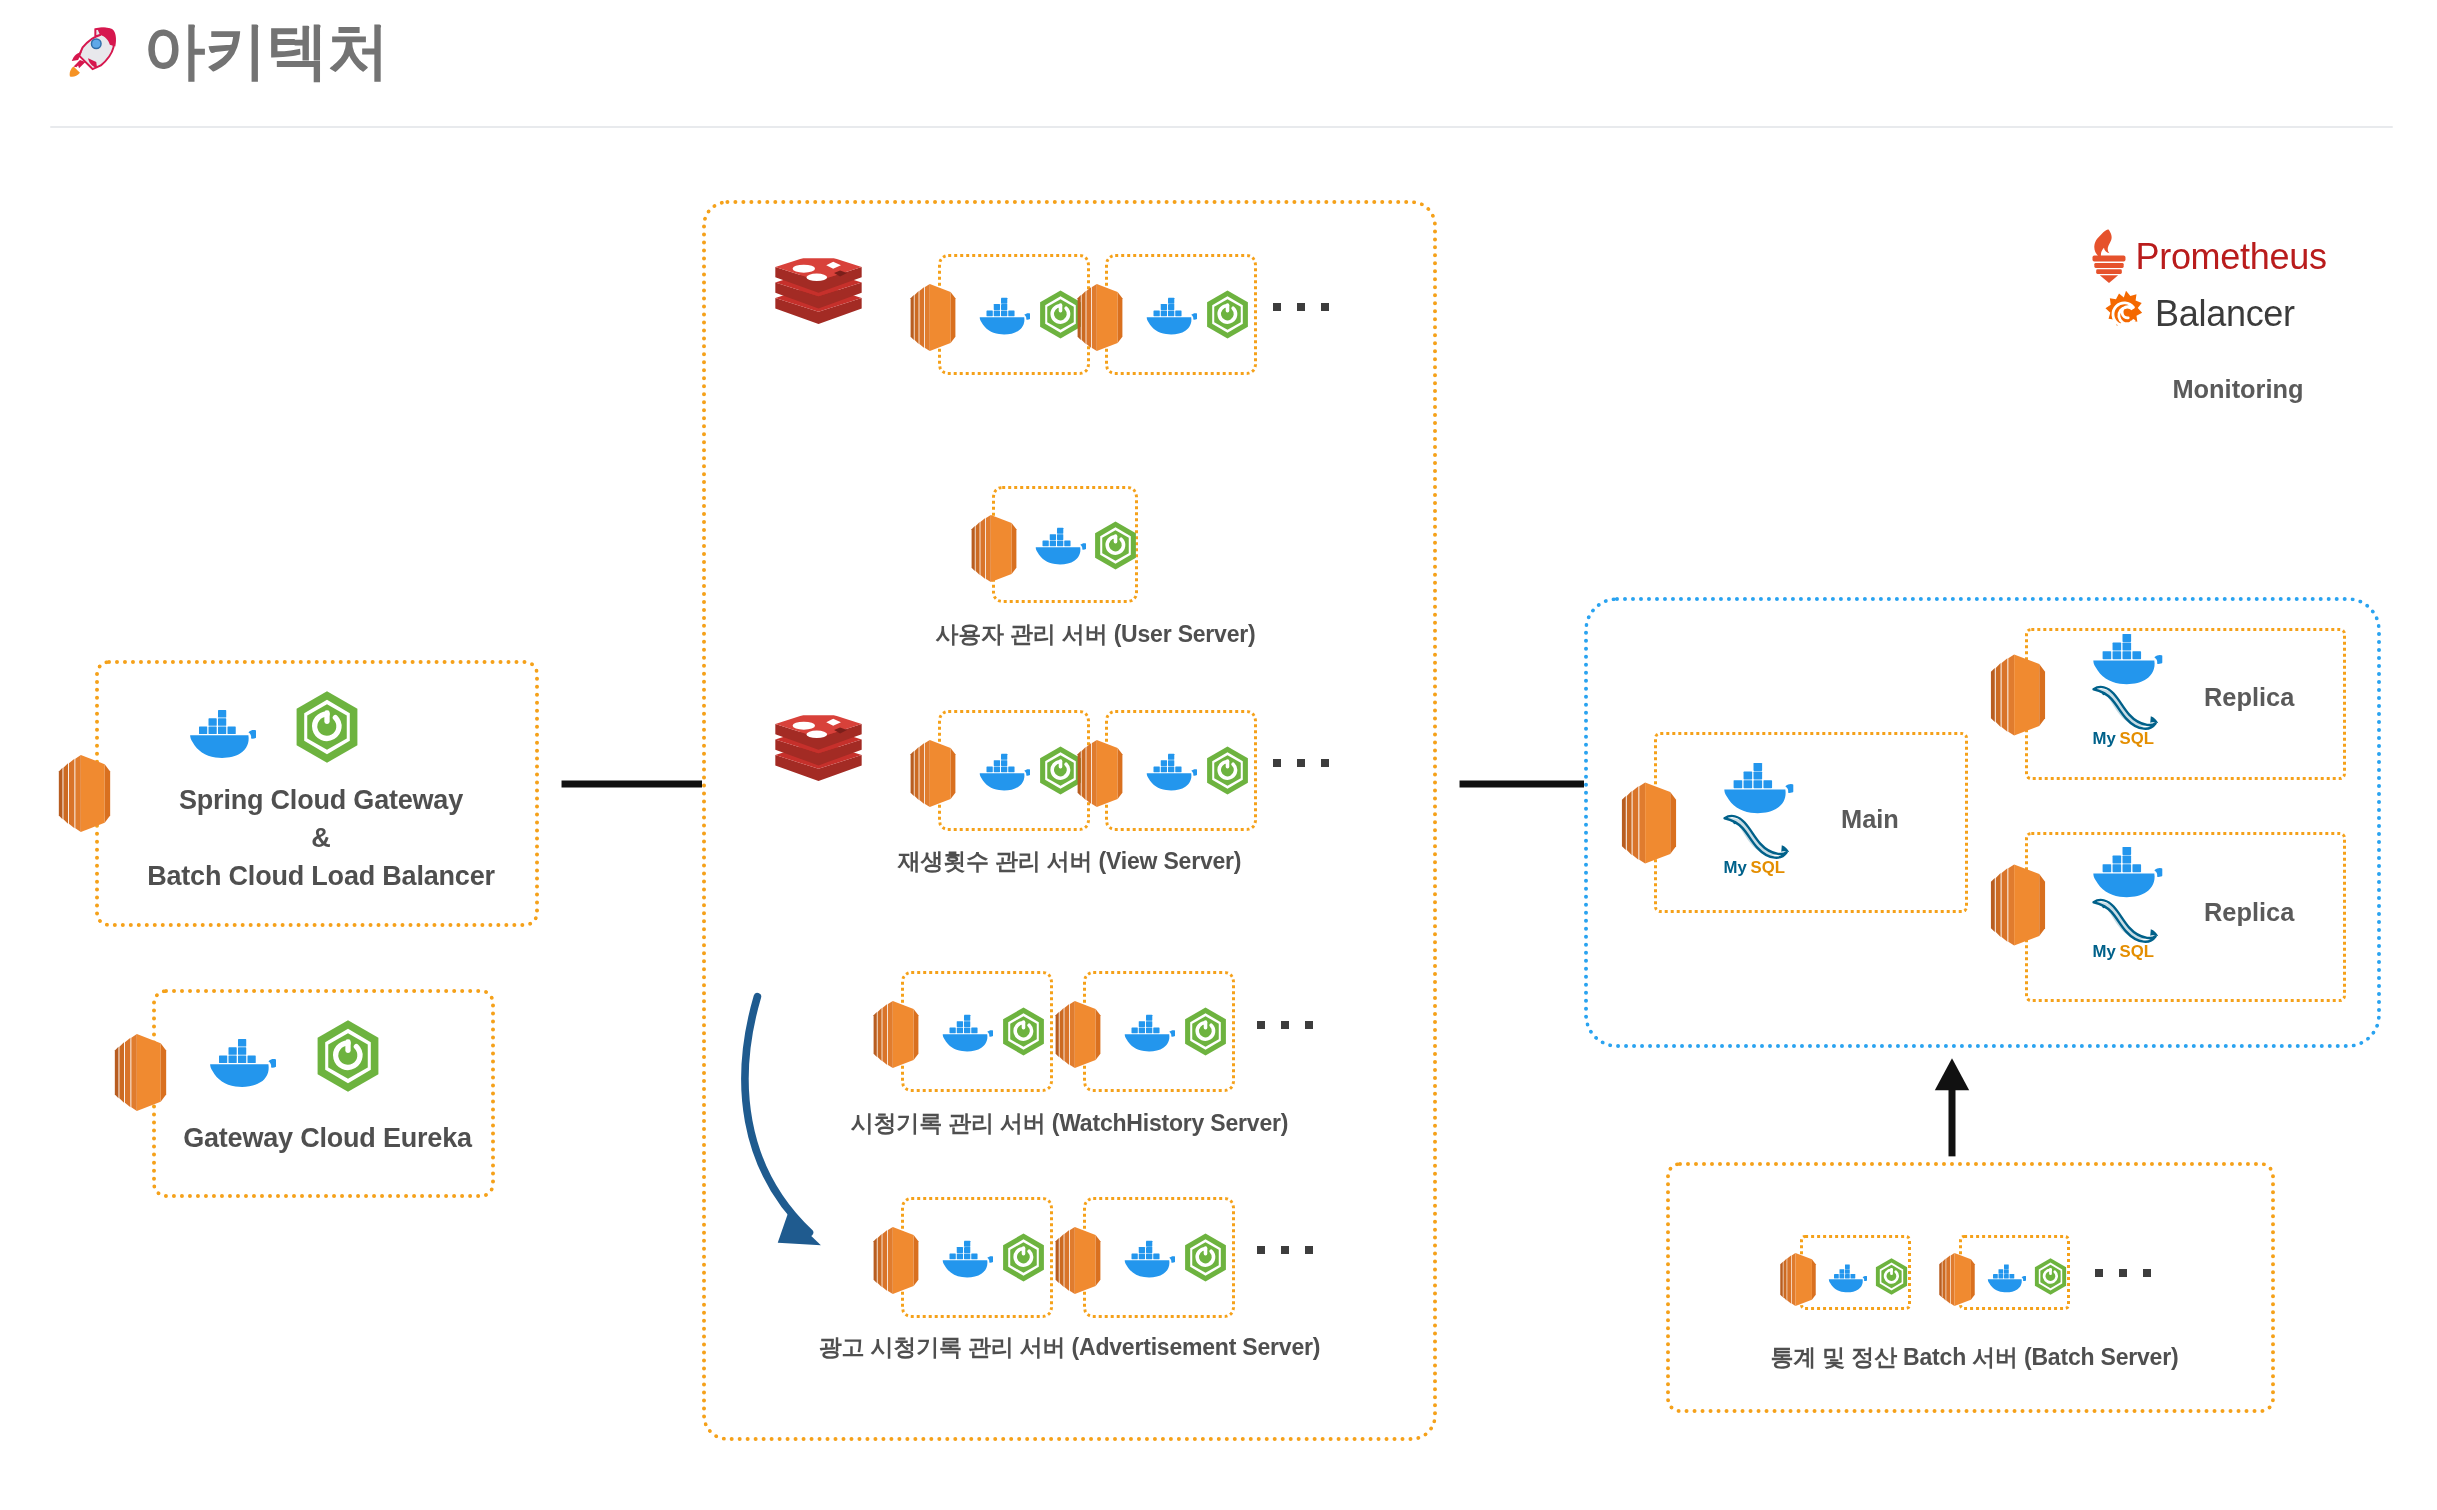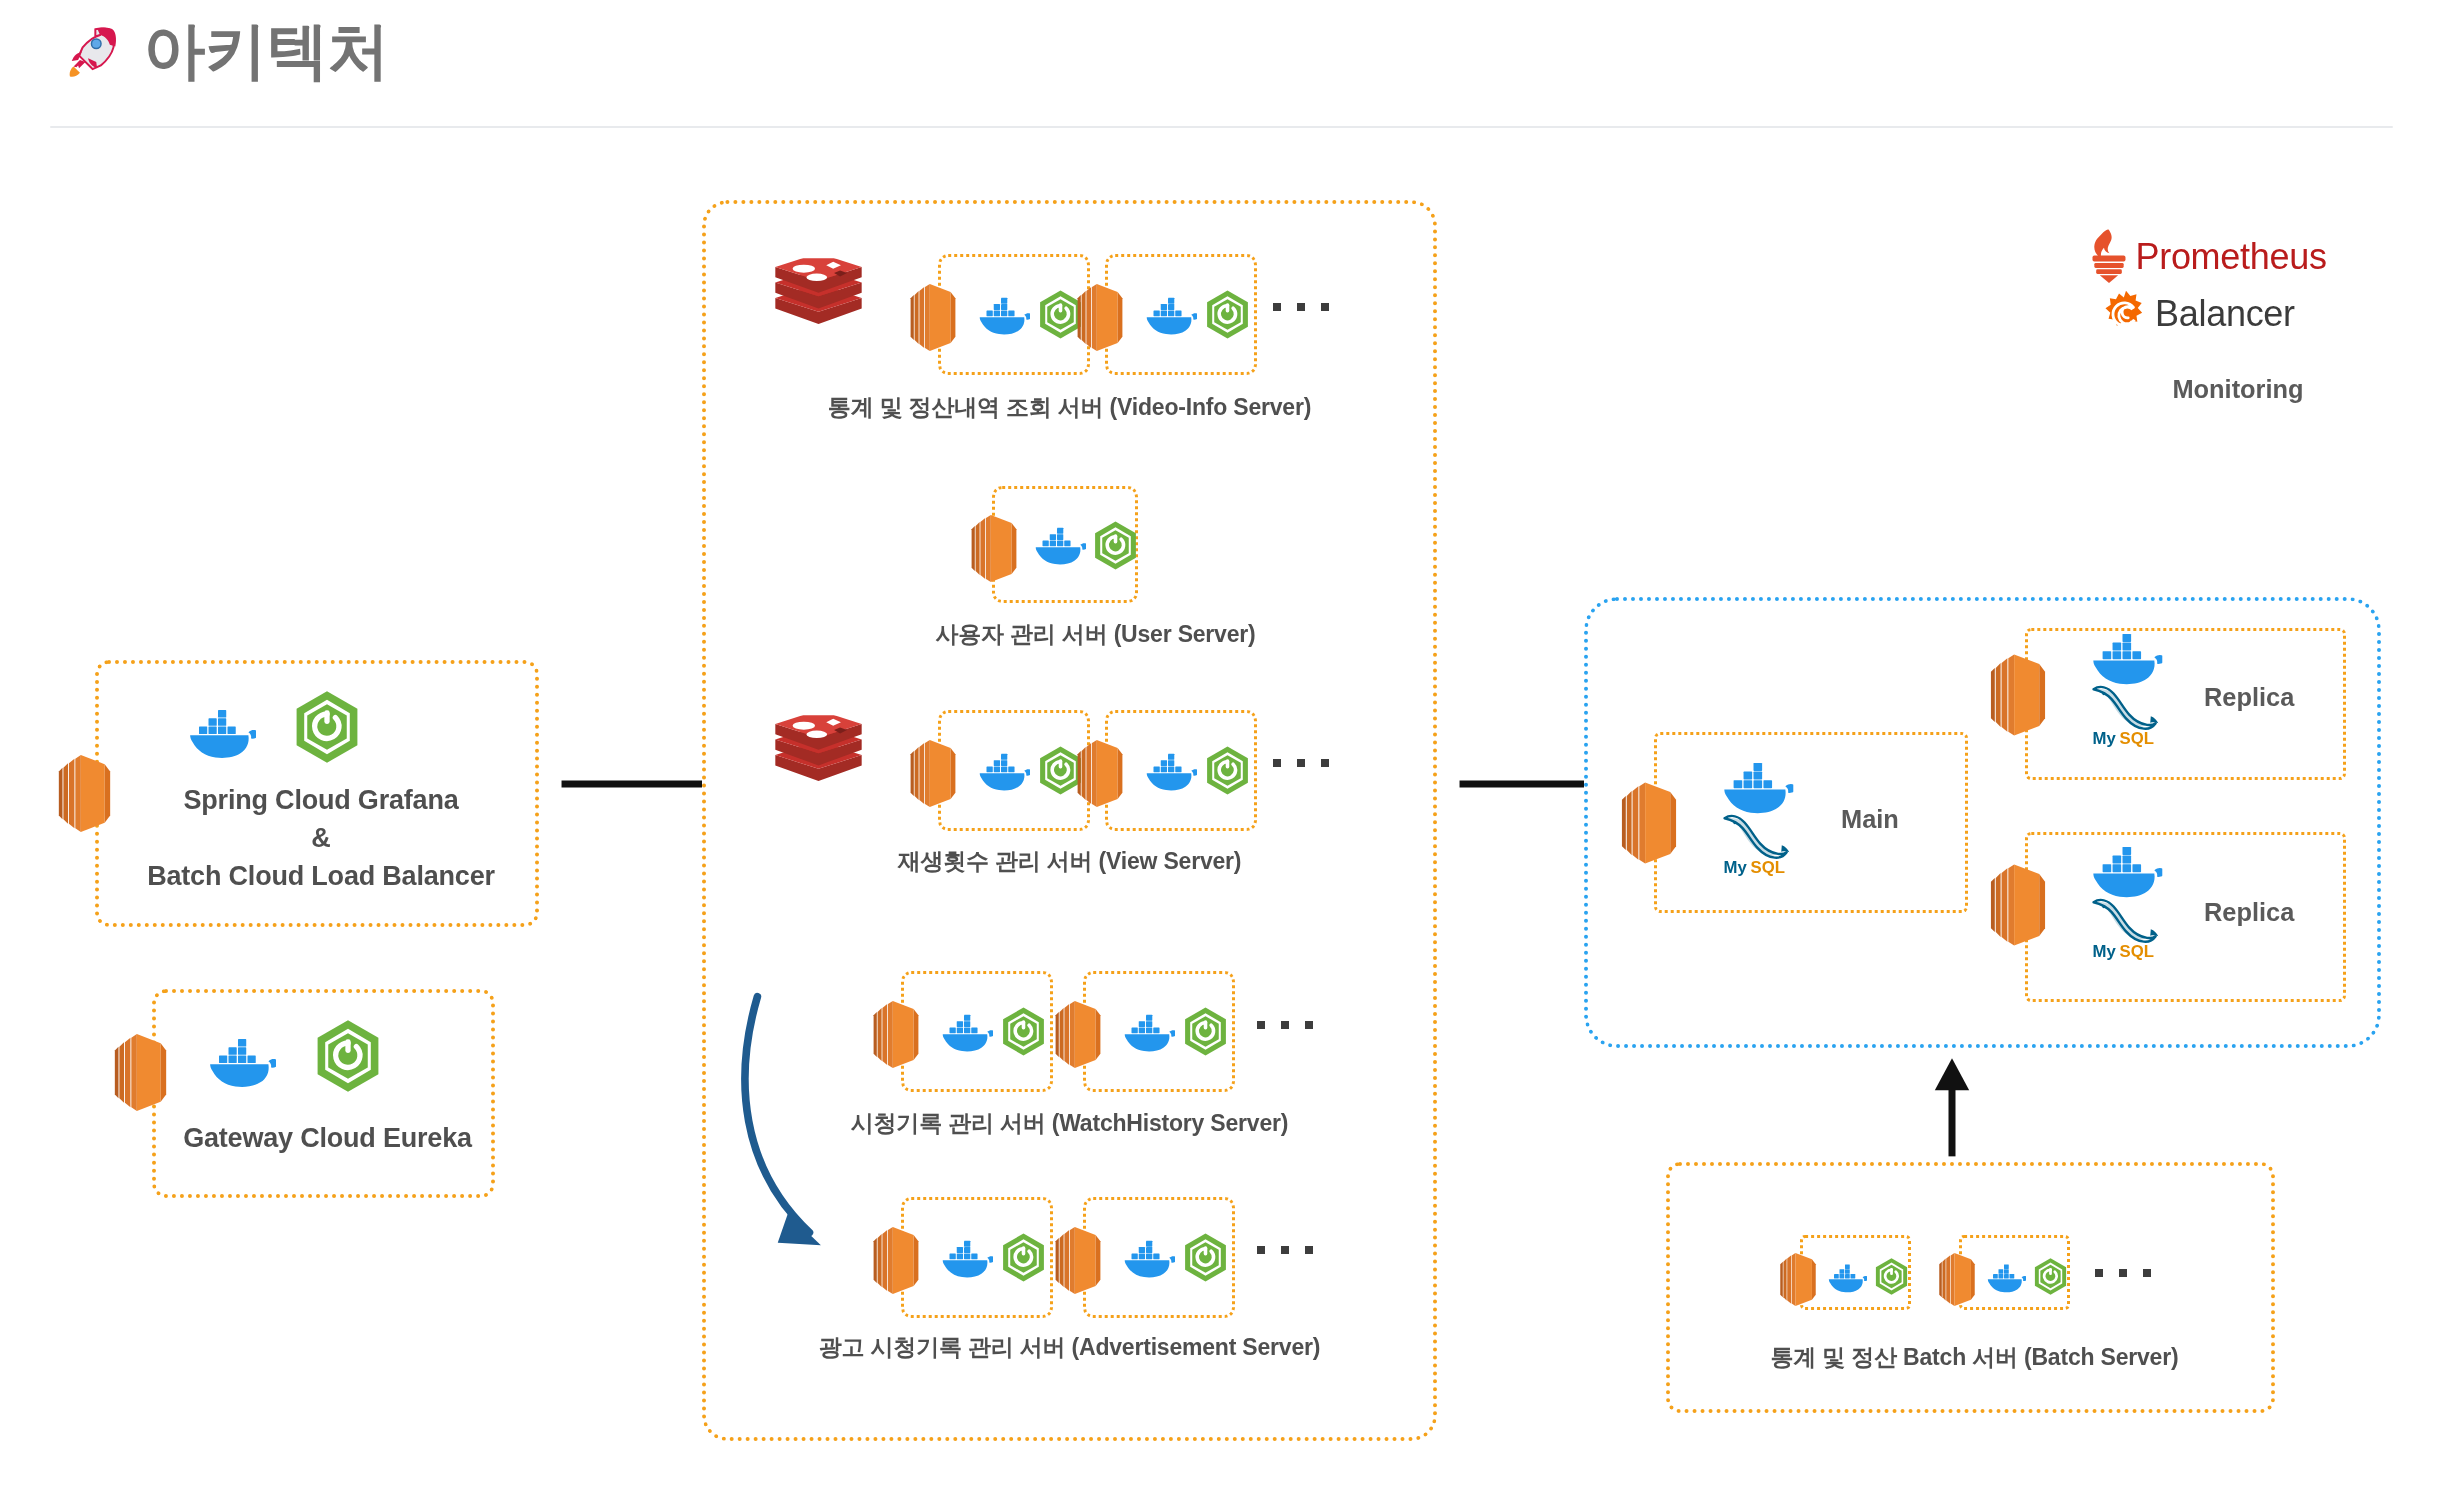--- a/index.html
+++ b/index.html
@@ -177,21 +177,21 @@
     </defs>
   </svg>
 
   <div class="dotted-orange" style="left:95px; top:660px; width:444px; height:267px;">
     <svg class="icon" style="left:81px; top:27px; width:76px; height:83px;" viewBox="0 0 120 95">
         <use href="#ic-docker"></use>
       </svg>
     <svg class="icon" style="left:190px; top:25.4px; width:76px; height:76px;" viewBox="0 0 100 100">
         <use href="#ic-spring"></use>
       </svg>
-    <div class="caption" style="left:0; top:121px; width:444px; font-size:27px;">Spring Cloud Grafana</div>
+    <div class="caption" style="left:0; top:121px; width:444px; font-size:27px;">Spring Cloud Gateway</div>
     <div class="caption" style="left:0; top:159px; width:444px; font-size:27px;">&amp;</div>
     <div class="caption" style="left:0; top:197px; width:444px; font-size:27px;">Batch Cloud Load Balancer</div>
   </div>
   <svg class="icon" style="left:57px; top:746px; width:55px; height:95px;" viewBox="0 0 60 100">
       <use href="#ic-ec2"></use>
     </svg>
 
   <div class="dotted-orange" style="left:152px; top:989px; width:343px; height:209px;">
     <svg class="icon" style="left:44px; top:27px; width:76px; height:83px;" viewBox="0 0 120 95">
         <use href="#ic-docker"></use>
@@ -235,21 +235,20 @@
       </svg>
     <svg class="icon" style="left:94px; top:32px; width:51px; height:51px;" viewBox="0 0 100 100">
         <use href="#ic-spring"></use>
       </svg>
   </div>
   <div class="ellipsis" style="left:1273px; top:303px;">
     <i></i>
       <i></i>
       <i></i>
   </div>
-  <div class="caption" style="left:702px; top:392px; width:735px;">통계 및 정산내역 조회 서버 (Video-Info Server)</div>
 
   <div class="dotted-orange-thin" style="left:992px; top:486px; width:146px; height:117px;">
     <svg class="icon" style="left:-25.4px; top:18px; width:48px; height:83px;" viewBox="0 0 60 100">
         <use href="#ic-ec2"></use>
       </svg>
     <svg class="icon" style="left:33px; top:33px; width:58px; height:46px;" viewBox="0 0 120 95">
         <use href="#ic-docker"></use>
       </svg>
     <svg class="icon" style="left:95px; top:30.5px; width:51px; height:51px;" viewBox="0 0 100 100">
         <use href="#ic-spring"></use>

